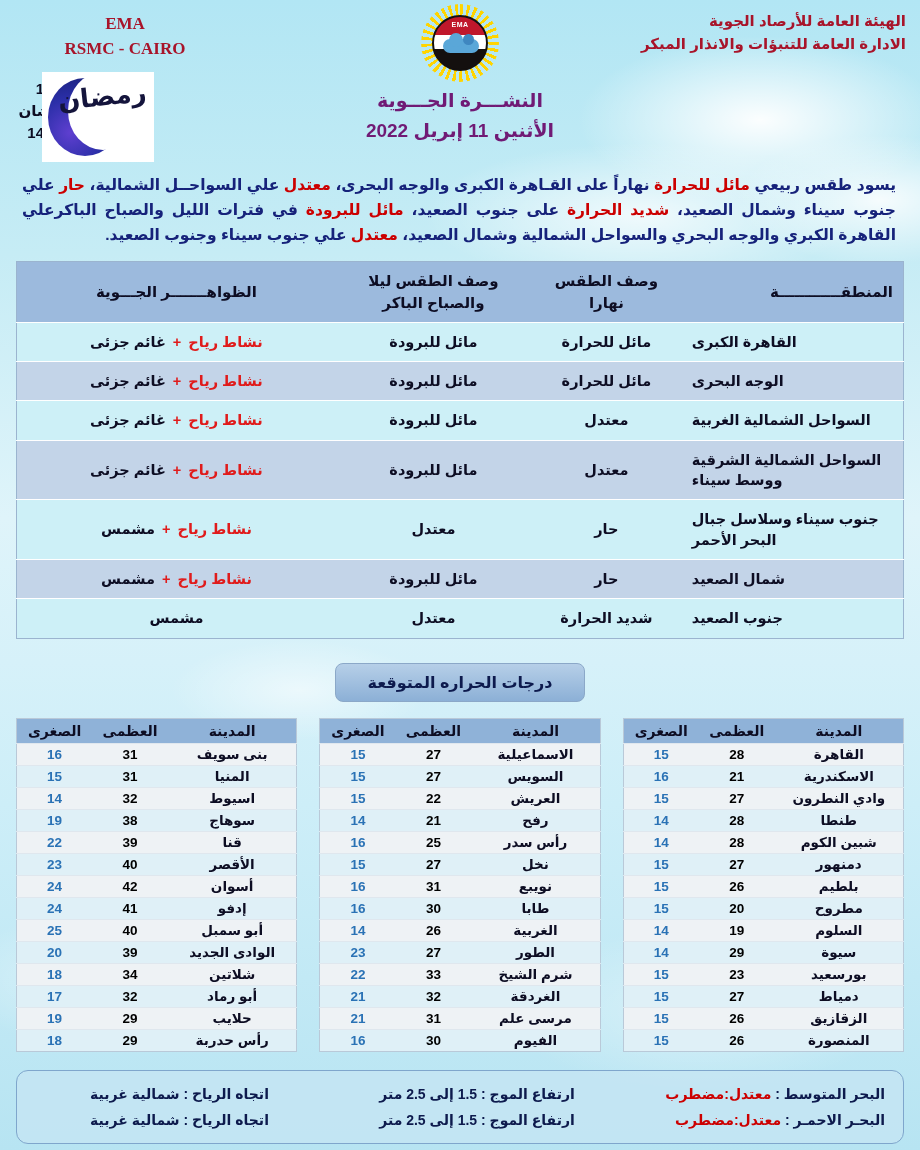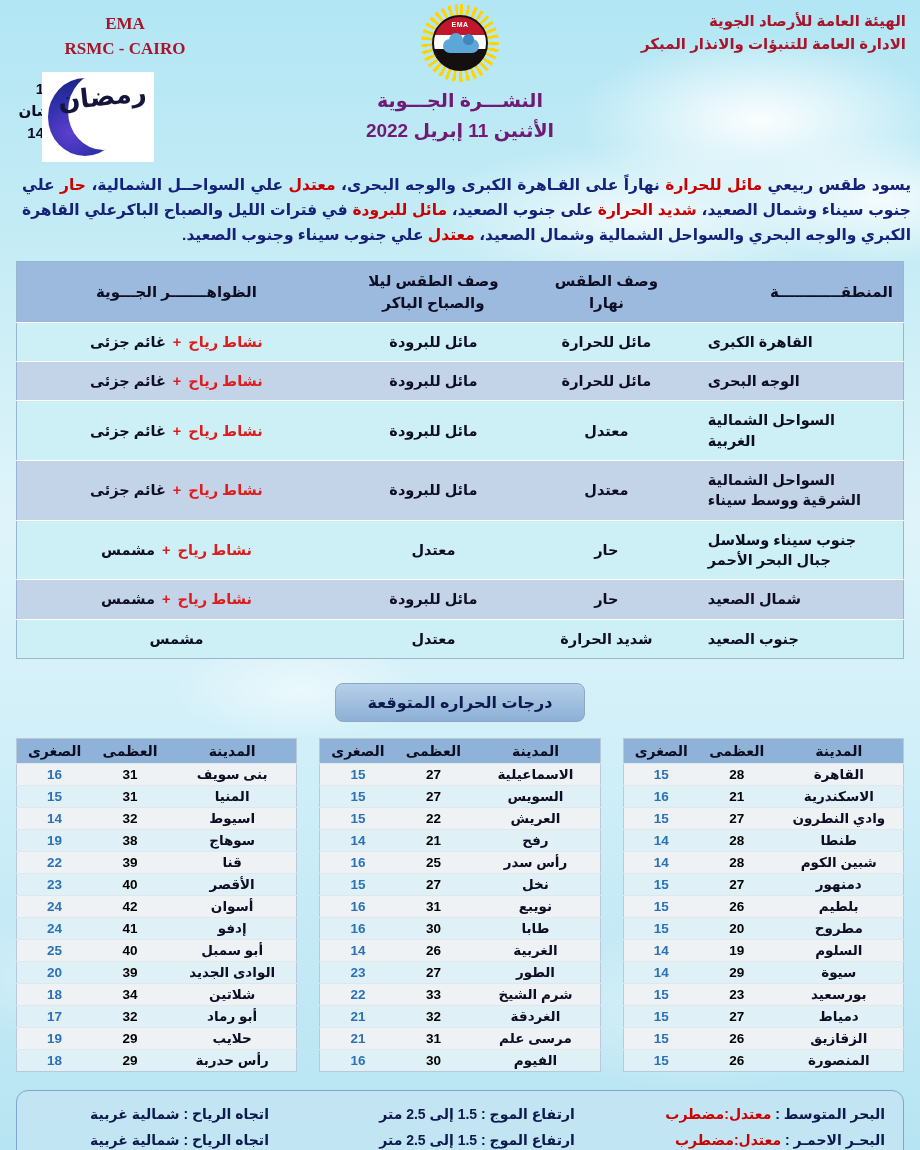--- a/index.html
+++ b/index.html
@@ -94,40 +94,40 @@
   }
   .calig {
     position:absolute; left:44px; top:10px; width:62px; height:56px;
     color:#14143c; font-size:26px; font-weight:bold; line-height:1;
     font-family:"DejaVu Sans", sans-serif; transform:rotate(-6deg);
     text-align:center;
   }
 
   
   .narrative {
-    margin:2px 9px 0 22px; text-align:justify; direction:rtl;
+    margin:2px 24px 0 22px; text-align:justify; direction:rtl;
     font-size:15.5px; font-weight:bold; line-height:1.62; color:#16227a;
   }
   .narrative .r { color:#cc0000; }
 
   
   .wtable-wrap { margin:14px 16px 0 16px; }
   table.wtable {
     width:100%; border-collapse:collapse; direction:rtl;
     border:1px solid #9bb4cf; table-layout:fixed;
   }
   table.wtable th {
     background:#9cbadd; color:#0d0d23; font-weight:bold; font-size:15px;
     padding:8px 10px; text-align:center; vertical-align:middle; line-height:1.45;
     border:none;
   }
   table.wtable th.c-region { text-align:right; letter-spacing:0px; }
   table.wtable td {
     font-size:14.5px; font-weight:bold; color:#0d0d23;
-    padding:9px 26px; text-align:center; vertical-align:middle; line-height:1.4;
+    padding:9px 10px; text-align:center; vertical-align:middle; line-height:1.4;
     border-top:1px solid #ffffff;
   }
   table.wtable td.c-region { text-align:left; }
   table.wtable tr.odd  td { background:#cdf0f7; }
   table.wtable tr.even td { background:#c3d4e8; }
   .wind { color:#e01b1b; }
   .plus { color:#e01b1b; padding:0 3px; }
 
   
   .banner-row { text-align:center; margin-top:24px; }

